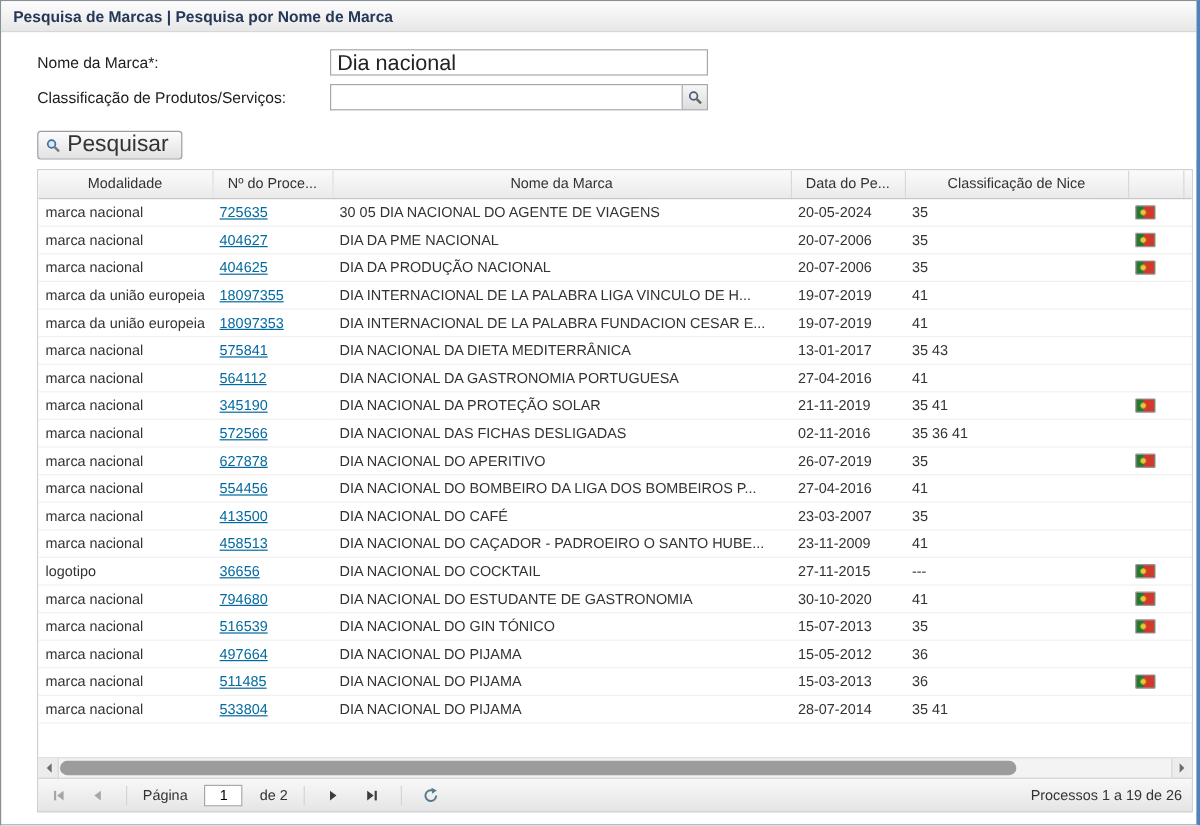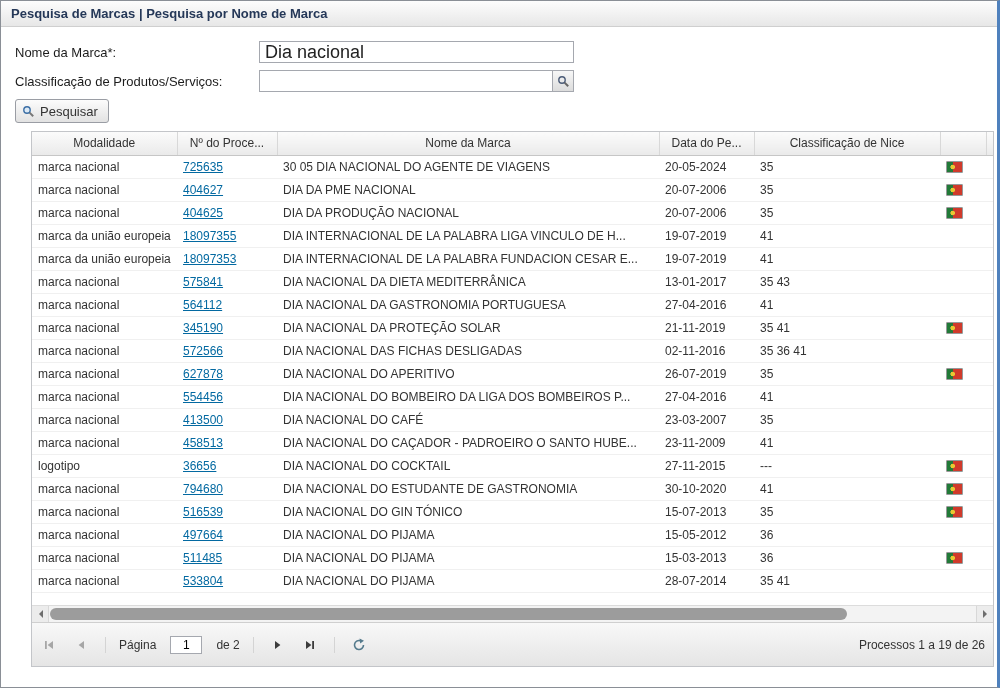--- a/index.html
+++ b/index.html
@@ -13,37 +13,37 @@
 
   
   .titlebar {
     height:26px; line-height:25px; padding-left:10px;
     background:linear-gradient(#fdfdfd,#e7e7e7);
     border-bottom:1px solid #cfcfcf;
     font-size:13px; font-weight:bold; color:#253858;
   }
 
   
-  .form-area { padding:14px 14px 0 14px; background:#fff; }
+  .form-area { padding:14px 14px 0 30px; background:#fff; }
   .form-row { display:flex; align-items:center; margin-bottom:7px; }
   .form-row label { width:244px; font-size:13px; color:#1c1c1c; }
   .txt {
     width:315px; height:22px; border:1px solid #a5a8af; background:#fff;
     font-family:inherit; font-size:18px; padding:1px 5px; color:#222;
   }
   .combo { display:flex; }
   .txt-combo { width:293px; border-right:none; }
   .combo-btn {
     width:22px; height:22px; border:1px solid #a5a8af; padding:0;
     background:linear-gradient(#f7f7f7,#dcdcdc); cursor:pointer;
     display:flex; align-items:center; justify-content:center;
   }
   .btn {
-    height:24px; display:inline-flex; align-items:center; gap:5px;
-    padding:0 10px 0 6px; font-family:inherit; font-size:13px; color:#333;
+    margin-top:10px; height:24px; display:inline-flex; align-items:center; gap:5px;
+    padding:0 10px 0 6px; font-family:inherit; font-size:19px; color:#333;
     background:linear-gradient(#fcfcfc,#e2e2e2); border:1px solid #9a9da4;
     border-radius:3px; cursor:pointer;
   }
 
   
   .grid {
     margin:8px 0 0 30px; width:963px; height:536px;
     border:1px solid #c3c5c9; background:#fff;
     display:flex; flex-direction:column;
   }
@@ -80,21 +80,21 @@
   .tri-l { width:0; height:0; border:4px solid transparent; border-right-color:#6d6d6d; margin-right:3px; }
   .tri-r { width:0; height:0; border:4px solid transparent; border-left-color:#6d6d6d; margin-left:3px; }
   .hs-track { flex:1; position:relative; }
   .hs-thumb {
     position:absolute; left:1px; top:2px; bottom:2px; width:86%;
     background:#9c9c9c; border-radius:7px; cursor:pointer;
   }
 
   
   .paging {
-    height:44px; display:flex; align-items:center; gap:10px; padding:0 8px 0 6px;
+    height:28px; display:flex; align-items:center; gap:10px; padding:0 8px 0 6px;
     border-top:1px solid #cfcfcf; background:linear-gradient(#f8f8f8,#e5e5e5);
     font-size:12px; color:#333;
   }
   .pg-btn {
     width:22px; height:22px; border:none; background:transparent; cursor:pointer;
     display:flex; align-items:center; justify-content:center; padding:0;
   }
   .pg-btn.disabled { opacity:.4; cursor:default; }
   .pg-sep { width:1px; height:16px; background:#d4d4d4; margin:0 3px; }
   .pg-input {

